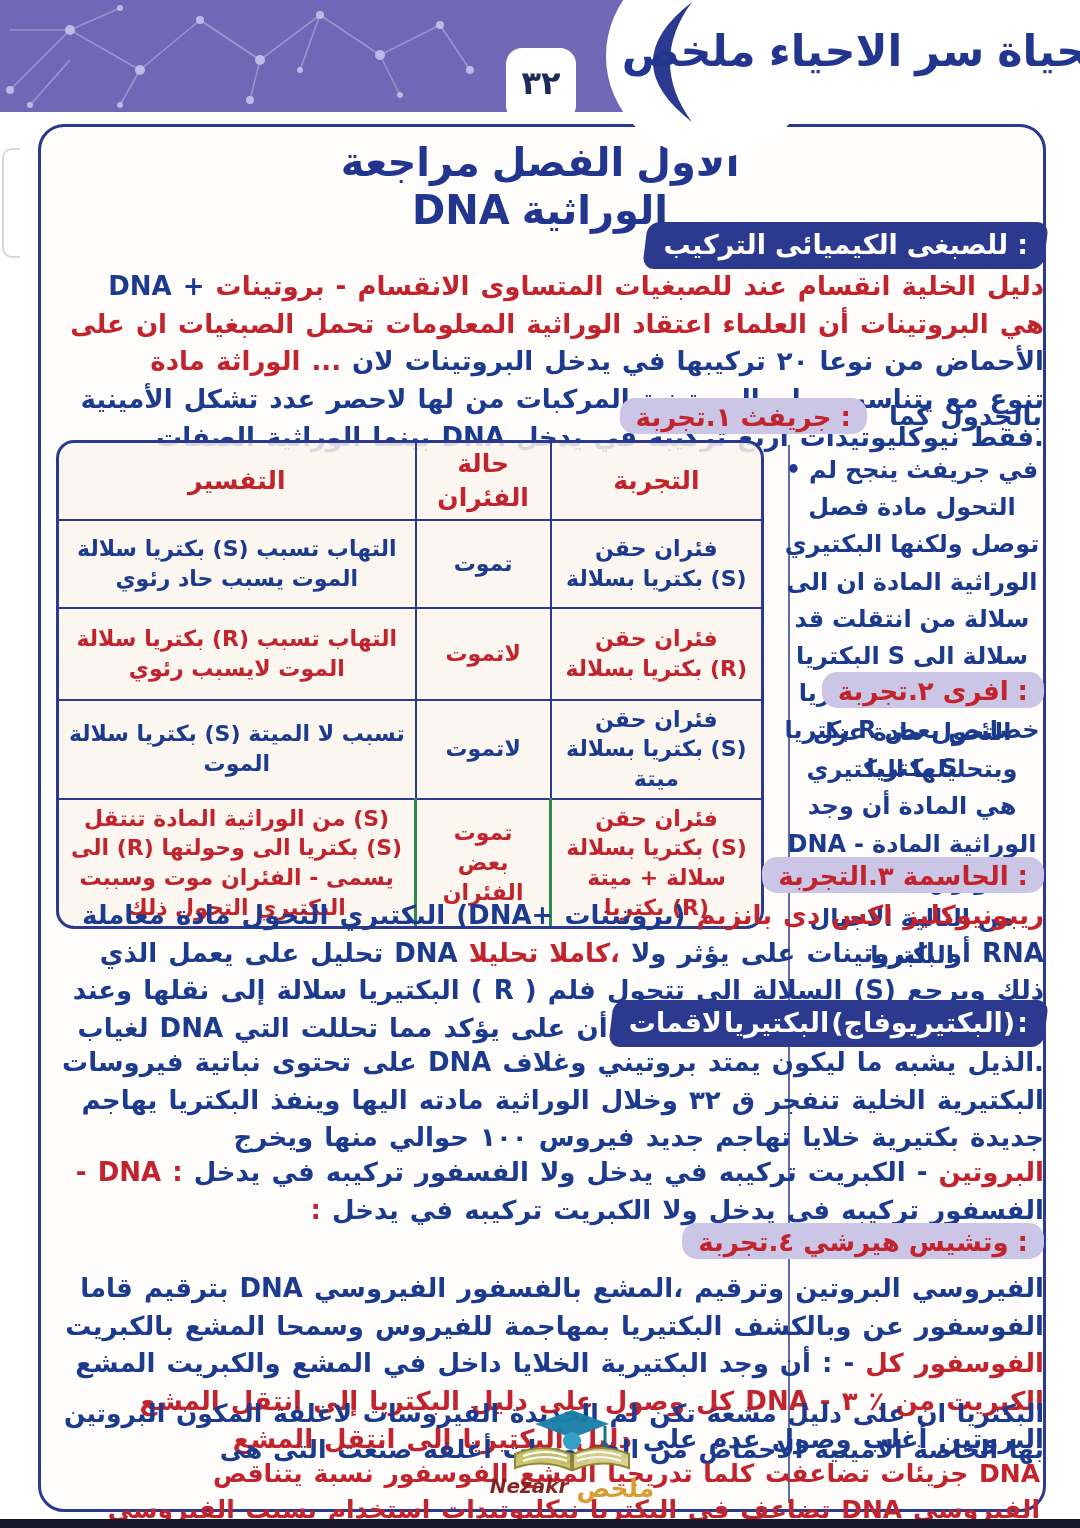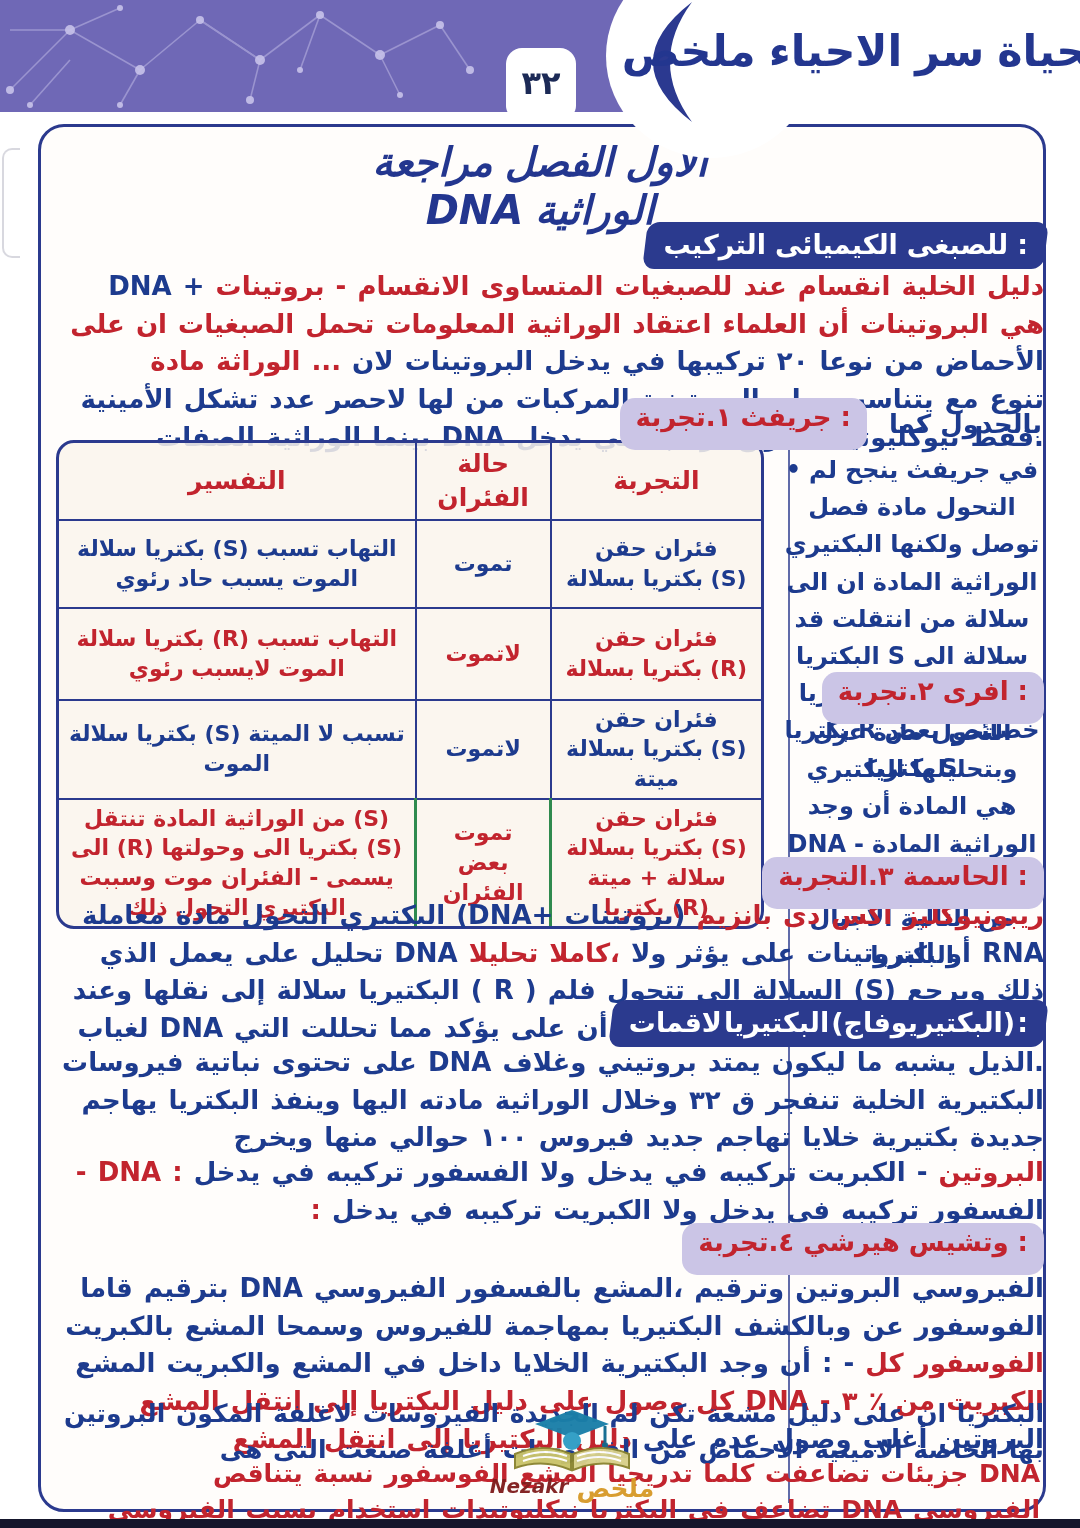--- a/index.html
+++ b/index.html
@@ -22,31 +22,31 @@
     display:flex;align-items:center;justify-content:center;font-size:32px;font-weight:bold;color:#1c2a56;}
   .banner-title{position:absolute;left:664px;top:26px;width:412px;z-index:6;display:flex;gap:13px;justify-content:center;
     font-size:43px;font-weight:bold;color:var(--title-blue);}
 
   
   .frame{position:absolute;left:38px;top:124px;width:1008px;height:1388px;border:3px solid var(--navy);border-radius:26px;z-index:1;background:#fffdfb;}
   .wm{position:absolute;left:38px;top:124px;width:1008px;height:1388px;z-index:1;border-radius:26px;overflow:hidden;pointer-events:none;}
   .content{position:absolute;inset:0;z-index:2;}
   .vrule{position:absolute;left:788px;top:445px;width:2px;height:1058px;background:var(--navy);opacity:.75;z-index:2;}
 
-  .doc-title{position:absolute;left:0;top:138px;width:100%;text-align:center;z-index:3;font-style:italic;}
+  .doc-title{position:absolute;left:0;top:138px;width:100%;text-align:center;z-index:3;}
   .doc-title .line{display:flex;justify-content:center;gap:12px;font-size:40px;font-weight:bold;color:var(--title-blue);line-height:1.2;}
 
   .navy-head{position:absolute;z-index:4;padding:7px 18px 9px;font-size:27px;font-weight:bold;color:#fff;}
   .navy-head .bg{position:absolute;inset:0;background:var(--navy);border-radius:12px;transform:skewX(-7deg);z-index:-1;}
   .navy-head{display:flex;gap:9px;}
   #h-chem{right:34px;top:222px;}
   #h-phage{right:34px;top:1000px;}
   #h-analysis{right:34px;top:1108px;}
 
-  .pill{background:var(--pill);border-radius:15px;padding:4px 16px 18px;display:inline-flex;gap:9px;
+  .pill{background:var(--pill);border-radius:15px;padding:4px 16px 2px;display:inline-flex;gap:9px;
     font-size:26px;font-weight:bold;color:var(--red);}
   .pill-row{position:absolute;z-index:4;display:flex;align-items:center;gap:22px;}
   #row-griffith{top:398px;right:38px;}
   #pill-avery{top:672px;right:36px;}
   #pill-decisive{top:857px;right:36px;}
   #pill-hershey{top:1223px;right:36px;}
   .pill-note{font-size:26px;font-weight:bold;color:var(--blue);display:flex;gap:9px;}
 
   .para{position:absolute;left:58px;right:36px;z-index:3;font-size:26px;font-weight:bold;line-height:1.45;text-align:right;word-spacing:2px;}
   #p-intro{top:268px;}

